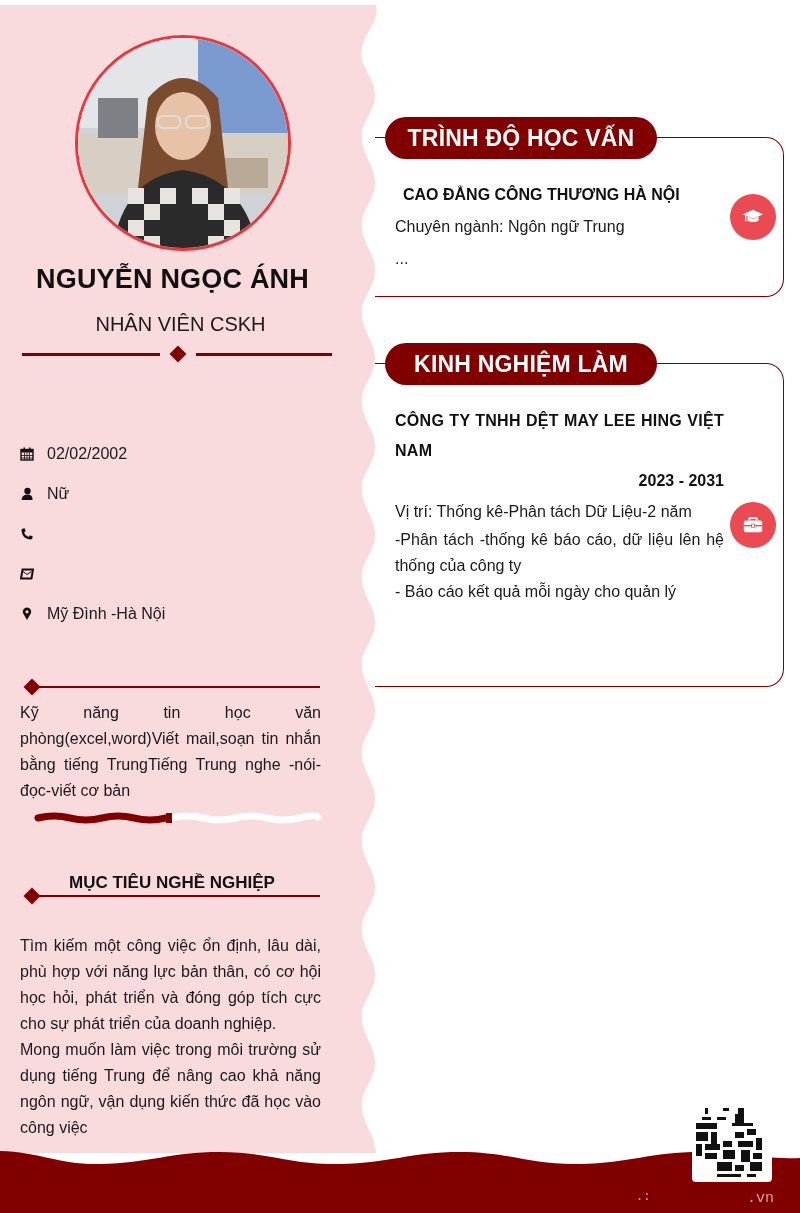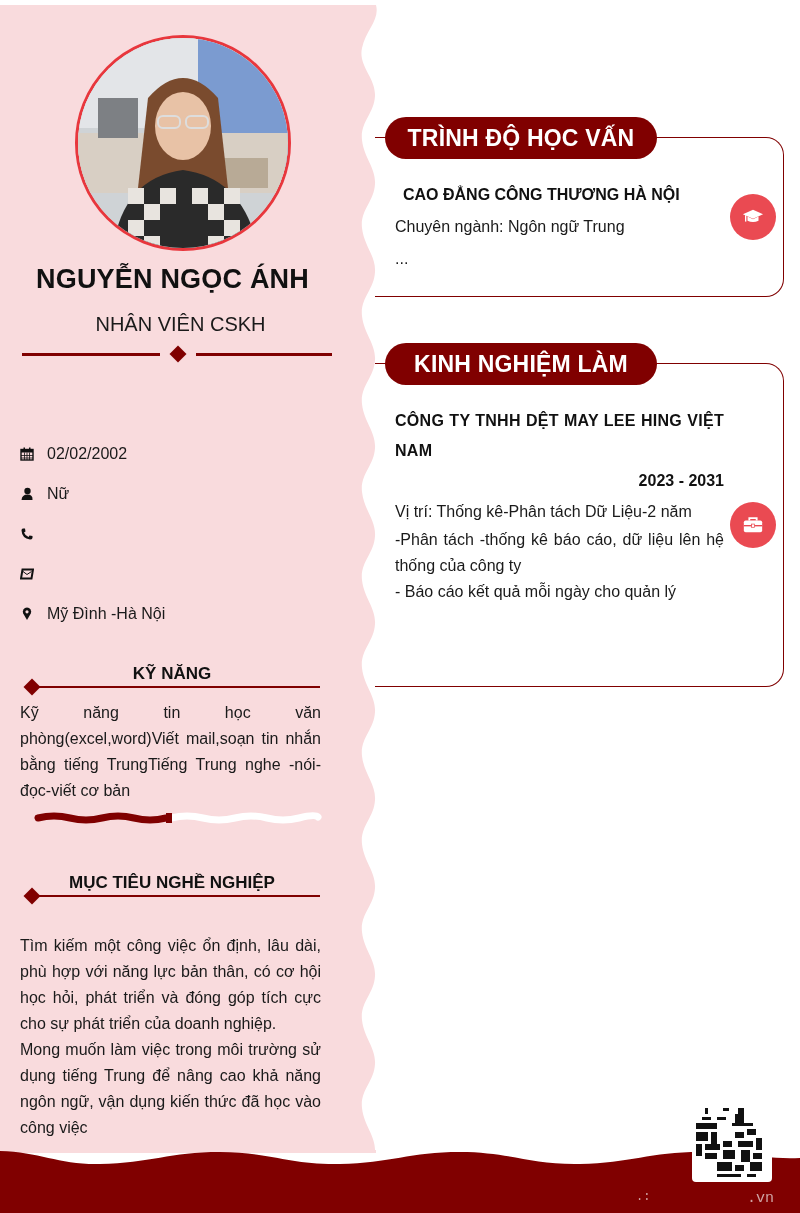--- a/index.html
+++ b/index.html
@@ -174,21 +174,20 @@
       <svg viewBox="0 0 14 14">
           <path d="M7 13 L3.2 6.5 A4.2 4.2 0 1 1 10.8 6.5 Z" fill="#111"></path>
           <circle cx="7" cy="4.8" r="1.6" fill="#f9dbdd"></circle>
         </svg>
     </span>
     <span>Mỹ Đình -Hà Nội</span>
   </div>
 </div>
 
 <div class="sec-head" style="top:664px;">
-  <div class="title">KỸ NĂNG</div>
   <div class="rule"></div>
   <div class="diamond"></div>
 </div>
 <div class="para" style="top:700px;">Kỹ năng tin học văn phòng(excel,word)Viết mail,soạn tin nhắn bằng tiếng TrungTiếng Trung nghe -nói-đọc-viết cơ bản</div>
 <svg class="skill-bar" viewBox="0 0 288 16">
   <path d="M4 8 Q20 4 36 8 T68 8 T100 8 T132 8" fill="none" stroke="#800000" stroke-width="7" stroke-linecap="round"></path>
   <path d="M137 8 Q153 4 169 8 T201 8 T233 8 T265 8 T284 7" fill="none" stroke="#ffffff" stroke-width="7" stroke-linecap="round"></path>
   <rect x="132" y="3" width="6" height="10" fill="#800000"></rect>
 </svg>
 

